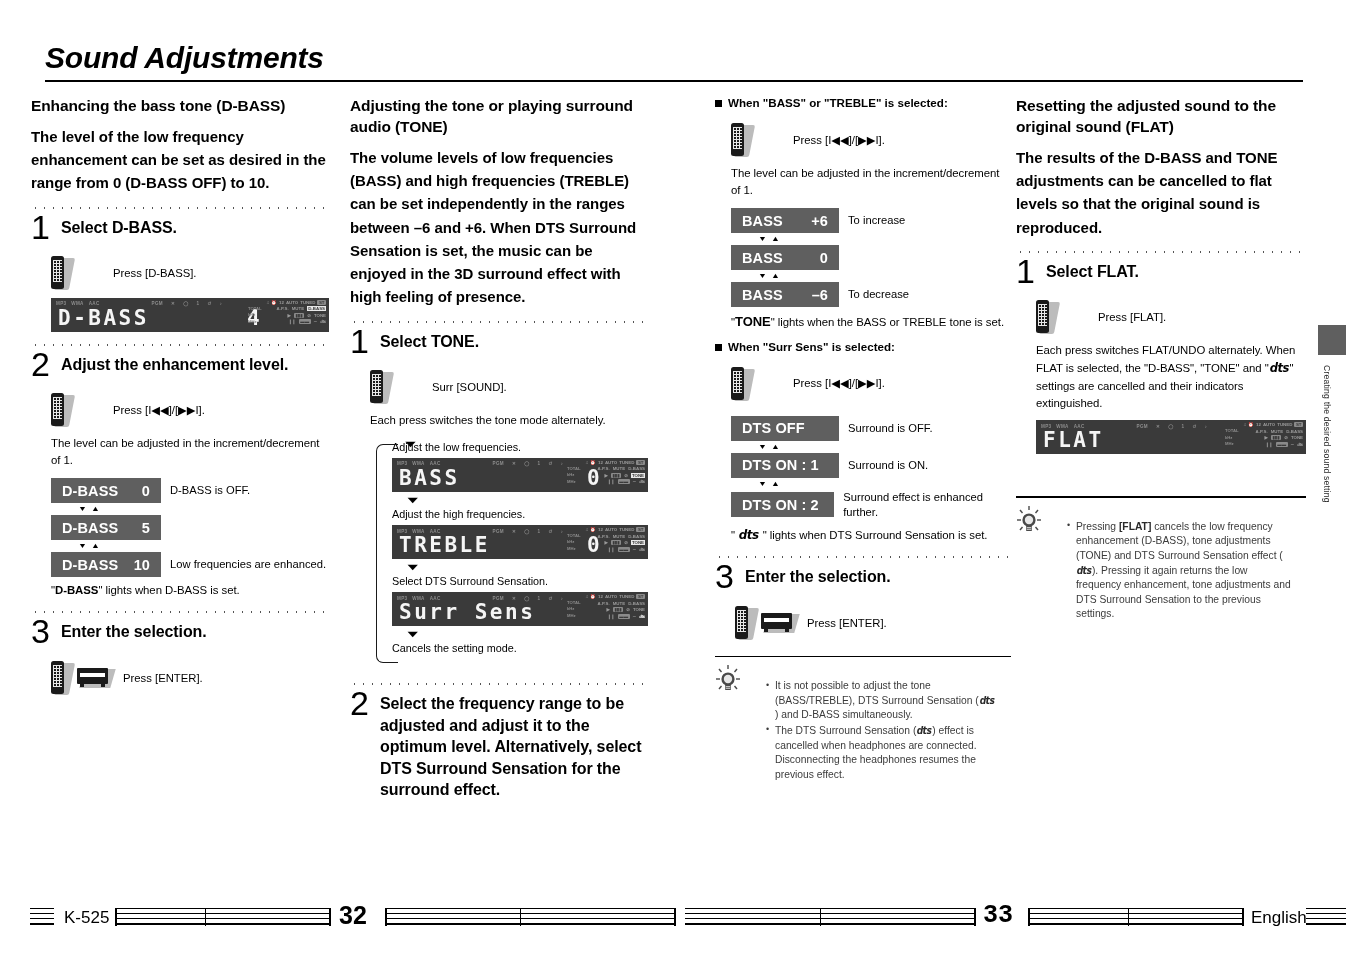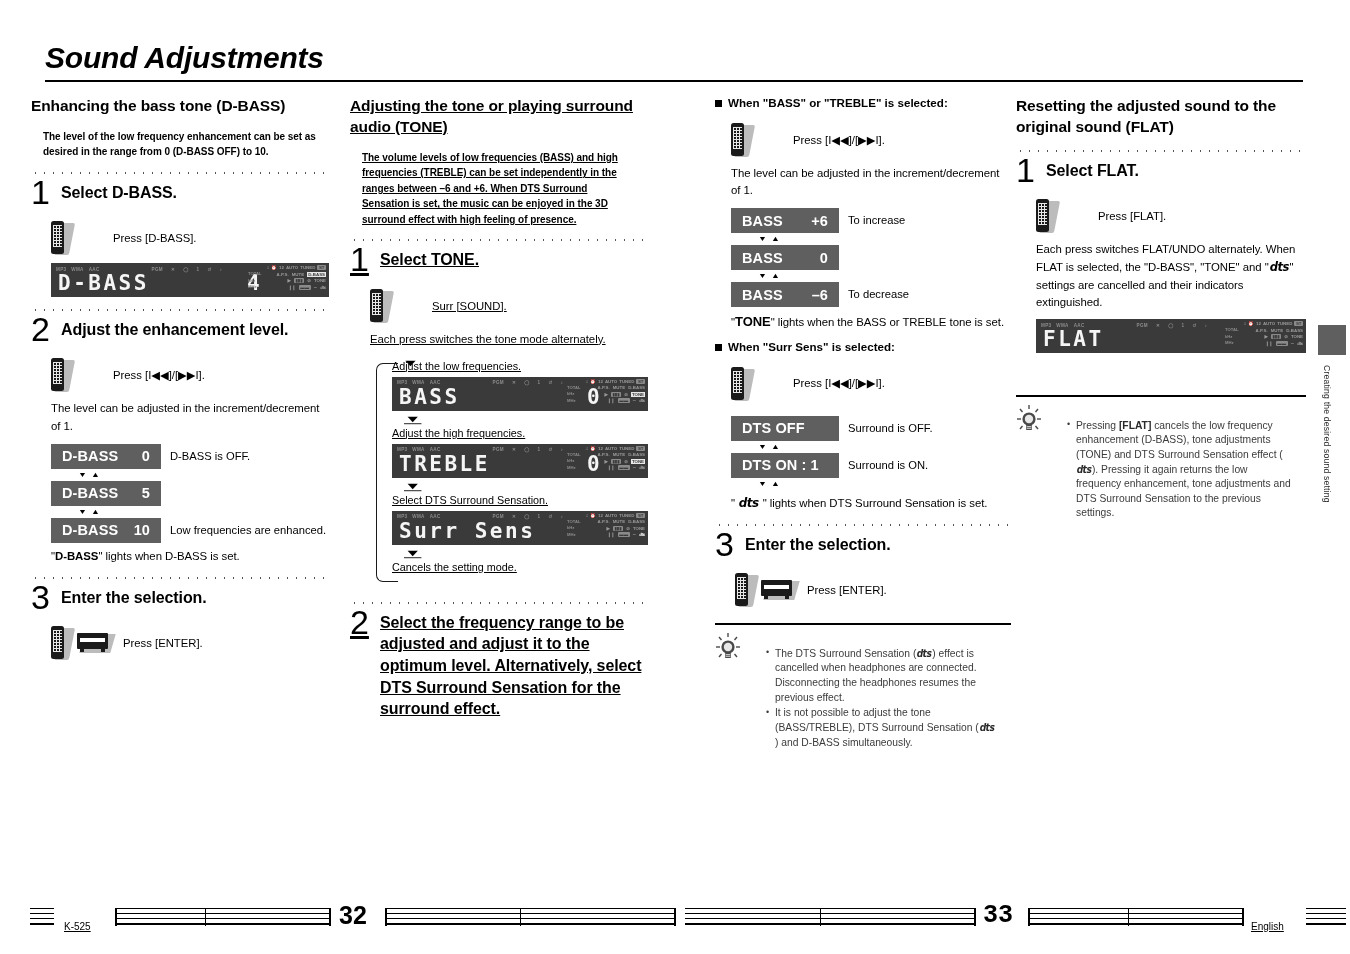--- a/index.html
+++ b/index.html
@@ -25,31 +25,31 @@
     font-family:"Liberation Sans", sans-serif;
   }
   .title-rule {
     position:absolute; left:45px; top:80px; width:1258px; height:2px;
     background:#000;
   }
 
   
   .col { position:absolute; top:96px; }
   .col1 { left:31px;   width:298px; }
-  .col2 { left:350px;  width:298px;text-decoration:underline; }
+  .col2 { left:350px;  width:298px; }
   .col3 { left:715px;  width:296px; }
   .col4 { left:1016px; width:290px; }
 
   h2.sect {
     font-size:15.5px; font-weight:bold; line-height:1.35;
     margin:0 0 8px 0; letter-spacing:-0.1px;
   }
   p.intro {
-    font-size:10px; font-weight:bold; line-height:1.55;
-    margin:12px; letter-spacing:-0.05px;
+    font-size:15px; font-weight:bold; line-height:1.55;
+    margin:0; letter-spacing:-0.05px;
   }
   p.body {
     font-size:11.4px; line-height:1.5; margin:0;
     letter-spacing:-0.05px;
   }
 
   
   .dotsep {
     height:2px; margin:12px 0 6px 0;
     background-image:
@@ -253,21 +253,21 @@
   .staff.capL:after {
     content:""; position:absolute; left:0; top:3px; width:1.6px; height:18px; background:#000;
   }
   .staffend { position:absolute; top:3px; width:1.6px; height:18px; background:#000; }
   .staffmid { position:absolute; top:3px; width:1.2px; height:18px; background:#000; }
 
   .pgnum {
     position:absolute; font-size:25px; font-weight:bold; top:-4px;
     font-family:"Liberation Sans", sans-serif;
   }
-  .ftxt { position:absolute; font-size:10px; top:16px;text-decoration:underline; }
+  .ftxt { position:absolute; font-size:17px; top:3px; }
 </style>
 </head>
 <body>
 
 <div class="page">
 
   <div class="title">Sound Adjustments</div>
   <div class="title-rule"></div>
 
   <div class="col col1">
@@ -717,20 +717,26 @@
         <div class="sboxrow">
           <div class="sbox" style="width:108px">
             <span class="lbl">DTS ON : 1</span>
           </div>
           <div class="note">Surround is ON.</div>
         </div>
         <div class="updown">
             <span class="d">▼</span>
             <span class="d">▲</span>
           </div>
+        <div class="sboxrow">
+          <div class="sbox" style="width:108px">
+            <span class="lbl">DTS ON : 2</span>
+          </div>
+          <div class="note">Surround effect is enhanced further.</div>
+        </div>
       </div>
       <p class="body" style="margin-top:5px;"><span>" </span><b class="dts" style="font-size:13px">dts</b><span> " lights when DTS Surround Sensation is set.</span></p>
     </div>
 
     <div class="dotsep"></div>
 
     <div class="step">
       <div class="step-num">3</div>
       <div class="step-title">Enter the selection.</div>
     </div>
@@ -771,30 +777,31 @@
             </g>
             <circle cx="13" cy="15" r="6.6" fill="#4a4a4a"></circle>
             <circle cx="13" cy="15" r="4.2" fill="#e8e8e8"></circle>
             <rect x="10.2" y="21" width="5.6" height="5" fill="#4a4a4a"></rect>
             <rect x="10.8" y="22.2" width="4.4" height="0.9" fill="#e8e8e8"></rect>
             <rect x="10.8" y="23.8" width="4.4" height="0.9" fill="#e8e8e8"></rect>
           </svg>
         </div>
         <div class="tiplist">
           <ul class="dashlist">
+            <li><span>It is not possible to adjust the tone (BASS/TREBLE), DTS Surround Sensation (</span><b class="dts">dts</b><span>) and D-BASS simultaneously.</span></li>
             <li><span>The DTS Surround Sensation (</span><b class="dts">dts</b><span>) effect is cancelled when headphones are connected. Disconnecting the headphones resumes the previous effect.</span></li>
-            <li><span>It is not possible to adjust the tone (BASS/TREBLE), DTS Surround Sensation (</span><b class="dts">dts</b><span>) and D-BASS simultaneously.</span></li>
           </ul>
         </div>
       </div>
     </div>
   </div>
 
   <div class="col col4">
     <h2 class="sect">Resetting the adjusted sound to the original sound (FLAT)</h2>
+    <p class="intro">The results of the D-BASS and TONE adjustments can be cancelled to flat levels so that the original sound is reproduced.</p>
 
     <div class="dotsep"></div>
 
     <div class="step">
       <div class="step-num">1</div>
       <div class="step-title">Select FLAT.</div>
     </div>
     <div class="step-body">
       <div class="presstrow">
         <div class="glyphs">

